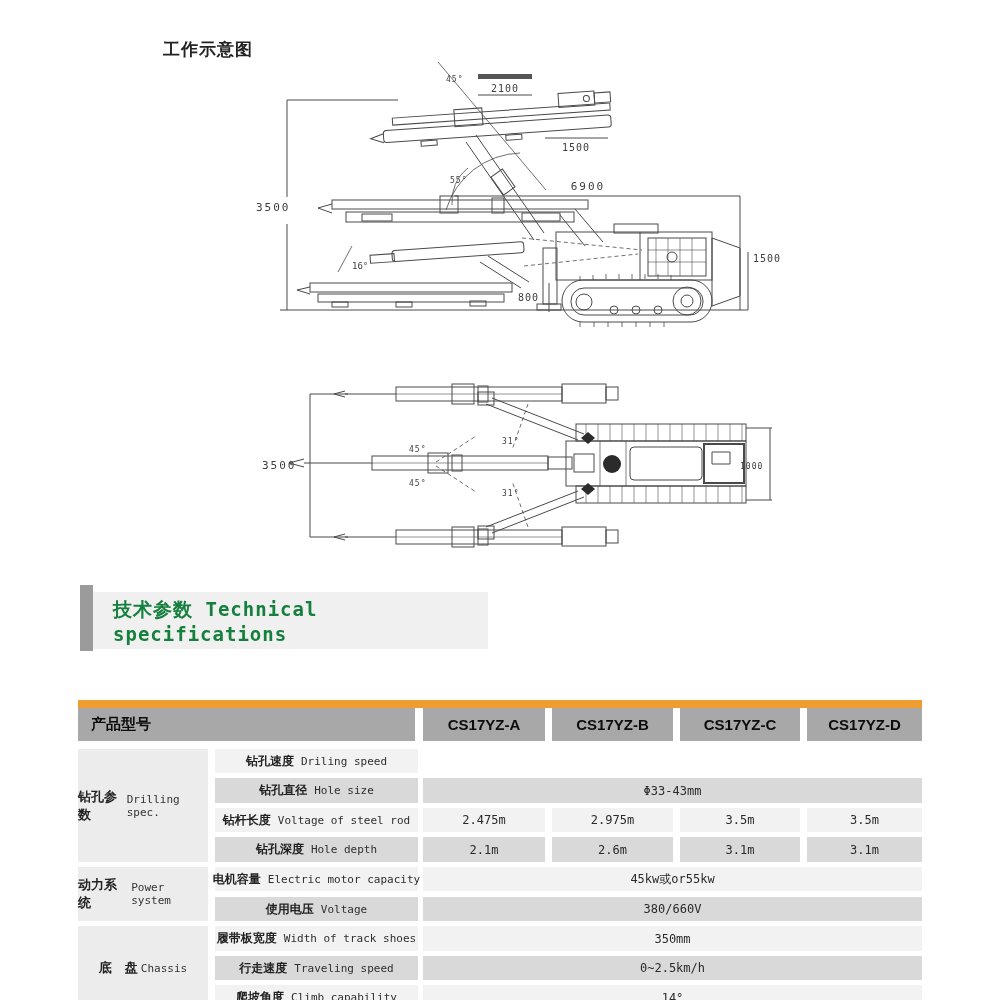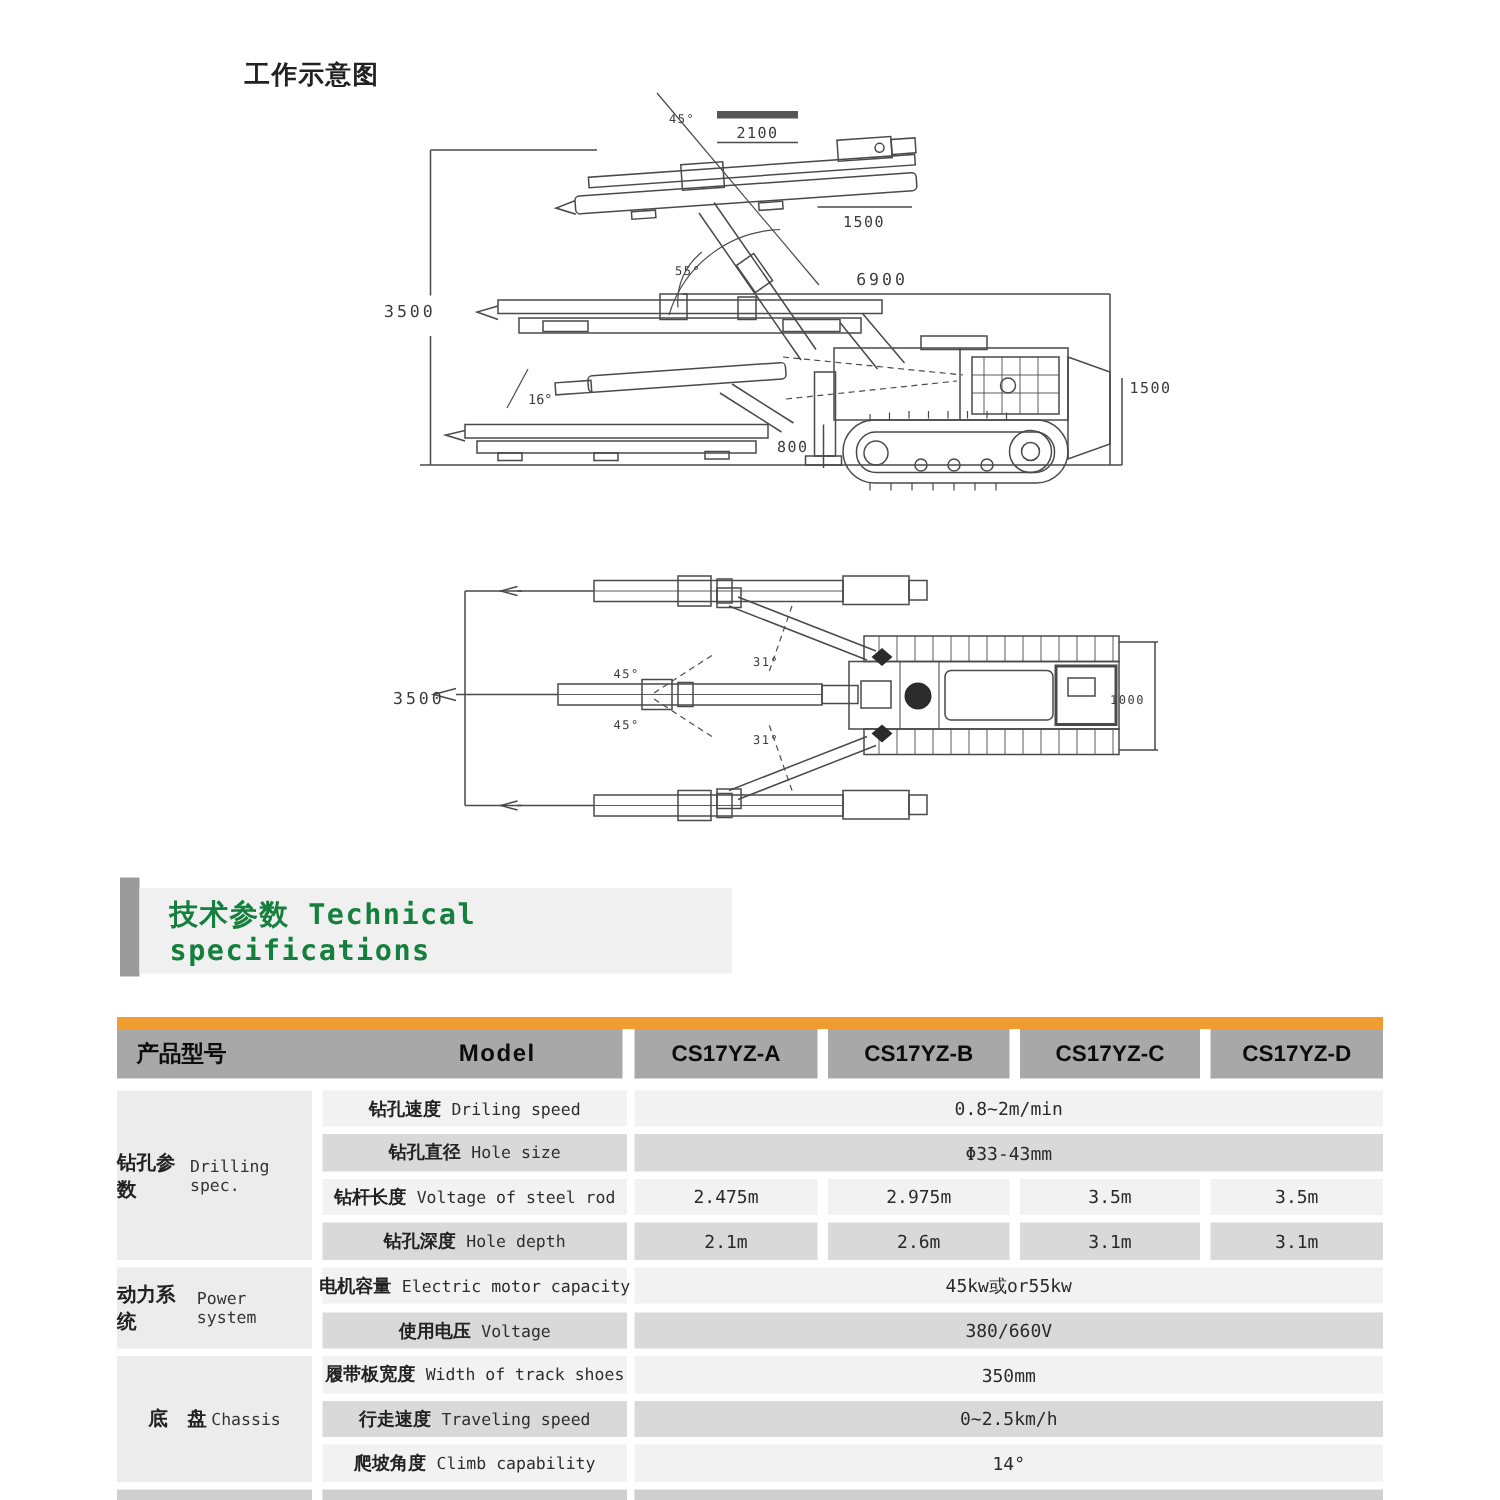--- a/index.html
+++ b/index.html
@@ -25,21 +25,21 @@
   .section-band {
     position:absolute; left:93px; top:592px; width:395px; height:57px; background:#f0f0f0;
     display:flex; align-items:center; padding-left:20px;
   }
   .section-band .txt {
     font-family:"DejaVu Sans Mono", monospace; font-size:19px; font-weight:700;
     letter-spacing:1px; color:#15803d;
   }
 
   
-  .spec-table { position:absolute; left:78px; top:678px; width:844px; height:288px;padding-left:14px; }
+  .spec-table { position:absolute; left:78px; top:700px; width:844px; height:288px;padding-left:14px; }
   .tcell { position:absolute; display:flex; align-items:center; justify-content:center; }
   .accent { background:#ef9c30; }
   .hcell { background:#a8a8a8; font-weight:700; font-size:15px; color:#0c0c0c; }
   .hmodel-cn { position:absolute; left:13px; top:0; height:100%; display:flex; align-items:center; font-size:15px; font-weight:700; }
   .hmodel-en { position:absolute; left:170px; width:167px; top:0; height:100%; display:flex; align-items:center; justify-content:center; font-size:16px; font-weight:700; letter-spacing:1px; }
   .light { background:#f2f2f2; }
   .dark  { background:#d9d9d9; }
   .part  { background:#cfcfcf; }
   .cat   { background:#ececec; flex-direction:row; gap:3px; }
   .cat .cn { font-size:13px; font-weight:600; color:#222; }
@@ -214,21 +214,20 @@
   <div class="section-bar"></div>
   <div class="section-band">
     <span class="txt">技术参数 Technical specifications</span>
   </div>
 
   <div class="spec-table">
 
     <div class="tcell accent" style="left:0;top:0;width:844px;height:8px"></div>
     <div class="tcell hcell" style="left:0;top:8px;width:337px;height:33px">
       <span class="hmodel-cn">产品型号</span>
-      <span class="hmodel-en">Model</span>
     </div>
     <div class="tcell hcell" style="left:345px;top:8px;width:122px;height:33px">CS17YZ-A</div>
     <div class="tcell hcell" style="left:474px;top:8px;width:121px;height:33px">CS17YZ-B</div>
     <div class="tcell hcell" style="left:602px;top:8px;width:120px;height:33px">CS17YZ-C</div>
     <div class="tcell hcell" style="left:729px;top:8px;width:115px;height:33px">CS17YZ-D</div>
 
     <div class="tcell cat" style="left:0;top:49px;width:130px;height:113px">
       <span class="cn">钻孔参数</span>
       <span class="en">Drilling spec.</span>
     </div>
@@ -238,21 +237,20 @@
     </div>
     <div class="tcell cat" style="left:0;top:167px;width:130px;height:54px">
       <span class="cn">动力系统</span>
       <span class="en">Power system</span>
     </div>
 
     <div class="tcell light lbl" style="left:137px;top:49px;width:203px;height:24px">
       <span class="cn">钻孔速度</span>
       <span class="en">Driling speed</span>
     </div>
-    <div class="tcell light val" style="left:345px;top:49px;width:499px;height:24px">0.8~2m/min</div>
 
     <div class="tcell dark lbl" style="left:137px;top:78px;width:203px;height:25px">
       <span class="cn">钻孔直径</span>
       <span class="en">Hole size</span>
     </div>
     <div class="tcell dark val" style="left:345px;top:78px;width:499px;height:25px">Φ33-43mm</div>
 
     <div class="tcell light lbl" style="left:137px;top:108px;width:203px;height:24px">
       <span class="cn">钻杆长度</span>
       <span class="en">Voltage of steel rod</span>

